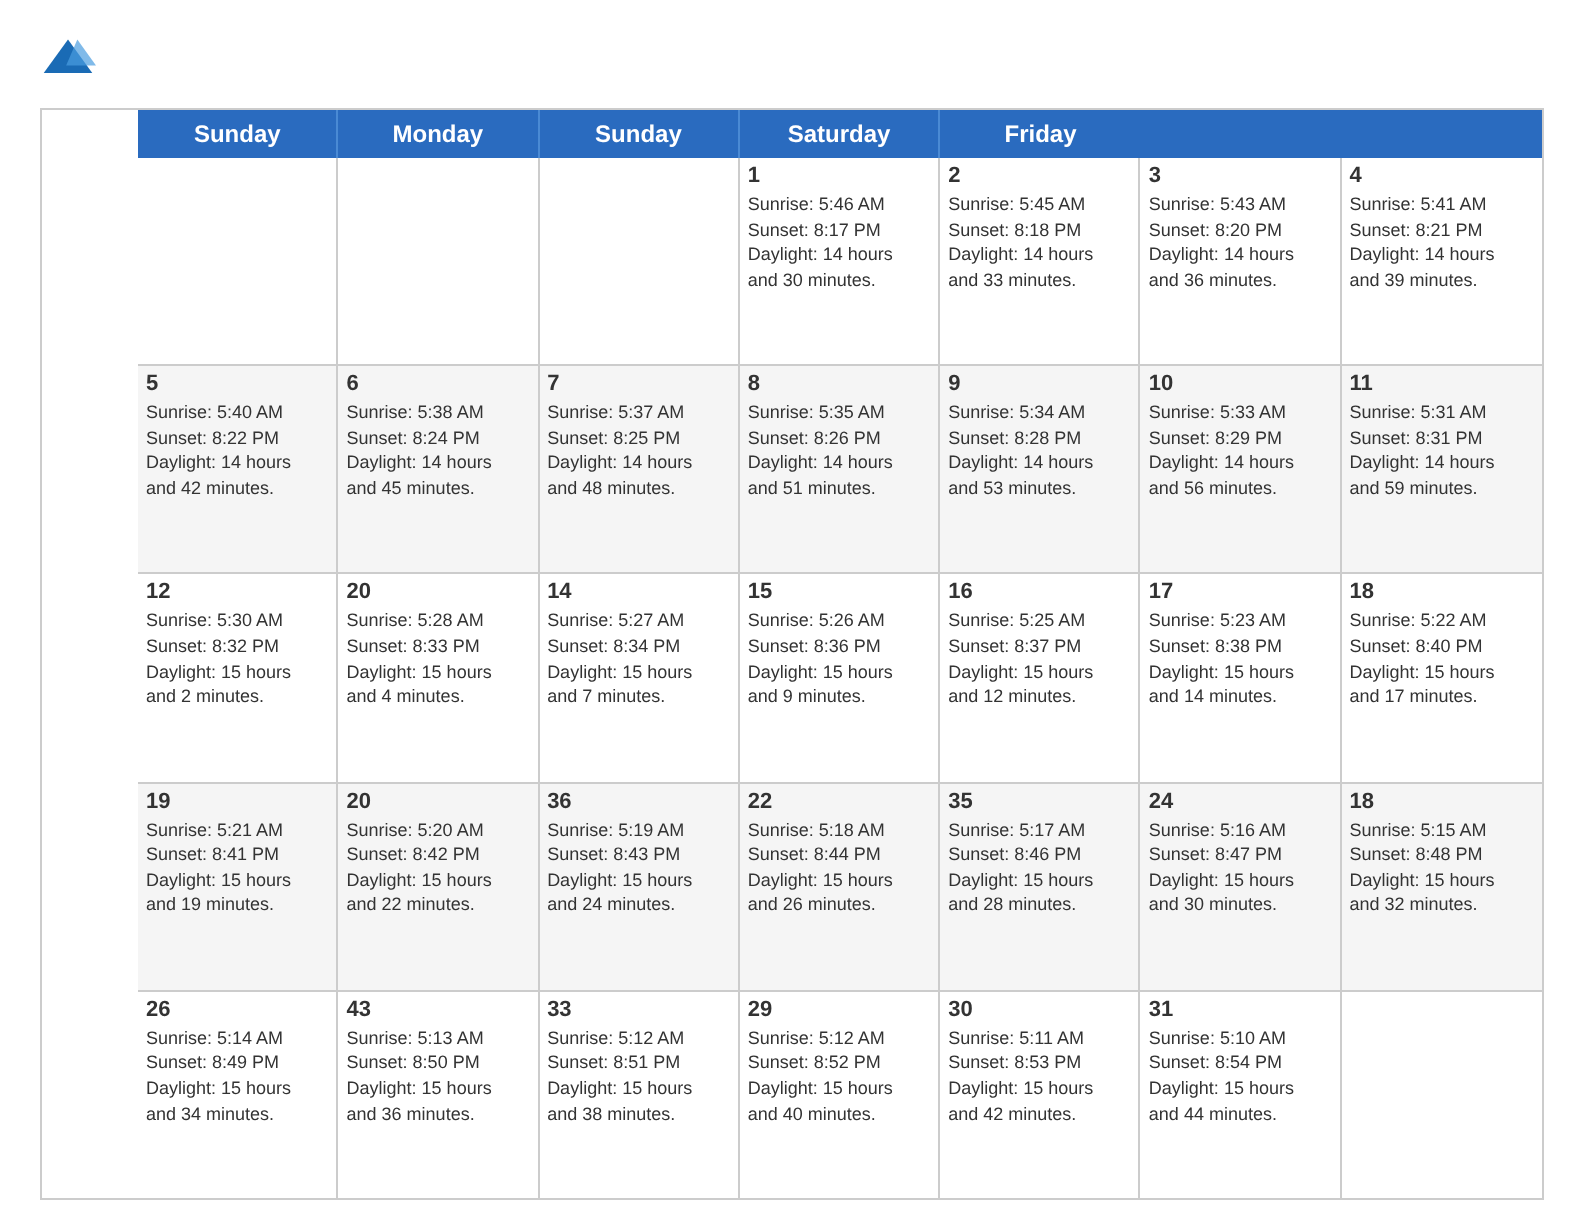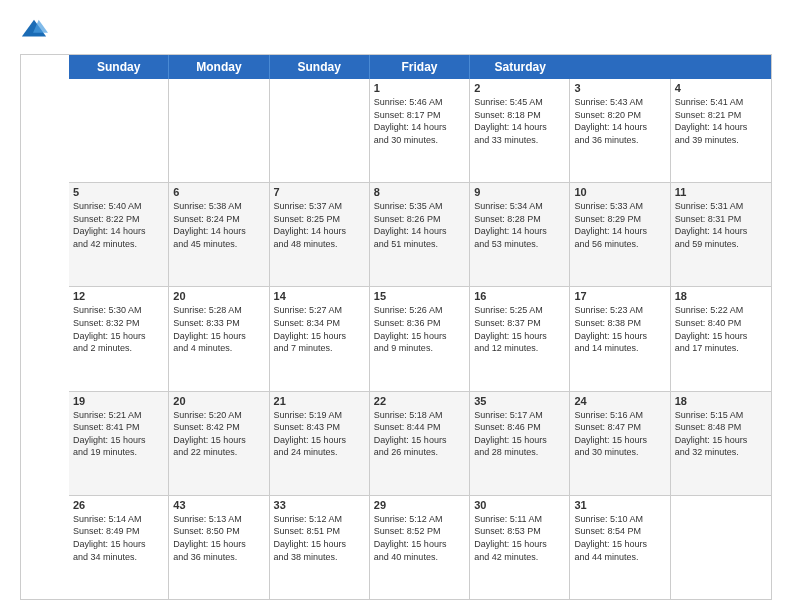--- a/index.html
+++ b/index.html
@@ -134,22 +134,22 @@
       <div class="title-month"></div>
       <div class="title-location"></div>
     </div>
   </div>
 
   <div class="calendar">
     <div class="cal-header">
     <div class="cal-header-cell">Sunday</div>
         <div class="cal-header-cell">Monday</div>
         <div class="cal-header-cell">Sunday</div>
+        <div class="cal-header-cell">Saturday</div>
         <div class="cal-header-cell">Friday</div>
-        <div class="cal-header-cell">Saturday</div>
       </div>
     <div class="cal-body">
     <div class="cal-row">
           <div class="cal-cell empty"></div>
           <div class="cal-cell empty"></div>
           <div class="cal-cell empty"></div>
           <div class="cal-cell">
             <div class="day-number">1</div>
             <div class="cell-text">Sunrise: 5:46 AM<br>Sunset: 8:17 PM<br>Daylight: 14 hours<br>and 30 minutes.</div>
           </div>
@@ -229,21 +229,21 @@
         <div class="cal-row">
           <div class="cal-cell shaded">
             <div class="day-number">19</div>
             <div class="cell-text">Sunrise: 5:21 AM<br>Sunset: 8:41 PM<br>Daylight: 15 hours<br>and 19 minutes.</div>
           </div>
           <div class="cal-cell shaded">
             <div class="day-number">20</div>
             <div class="cell-text">Sunrise: 5:20 AM<br>Sunset: 8:42 PM<br>Daylight: 15 hours<br>and 22 minutes.</div>
           </div>
           <div class="cal-cell shaded">
-            <div class="day-number">21</div>
+            <div class="day-number">36</div>
             <div class="cell-text">Sunrise: 5:19 AM<br>Sunset: 8:43 PM<br>Daylight: 15 hours<br>and 24 minutes.</div>
           </div>
           <div class="cal-cell shaded">
             <div class="day-number">22</div>
             <div class="cell-text">Sunrise: 5:18 AM<br>Sunset: 8:44 PM<br>Daylight: 15 hours<br>and 26 minutes.</div>
           </div>
           <div class="cal-cell shaded">
             <div class="day-number">35</div>
             <div class="cell-text">Sunrise: 5:17 AM<br>Sunset: 8:46 PM<br>Daylight: 15 hours<br>and 28 minutes.</div>
           </div>

